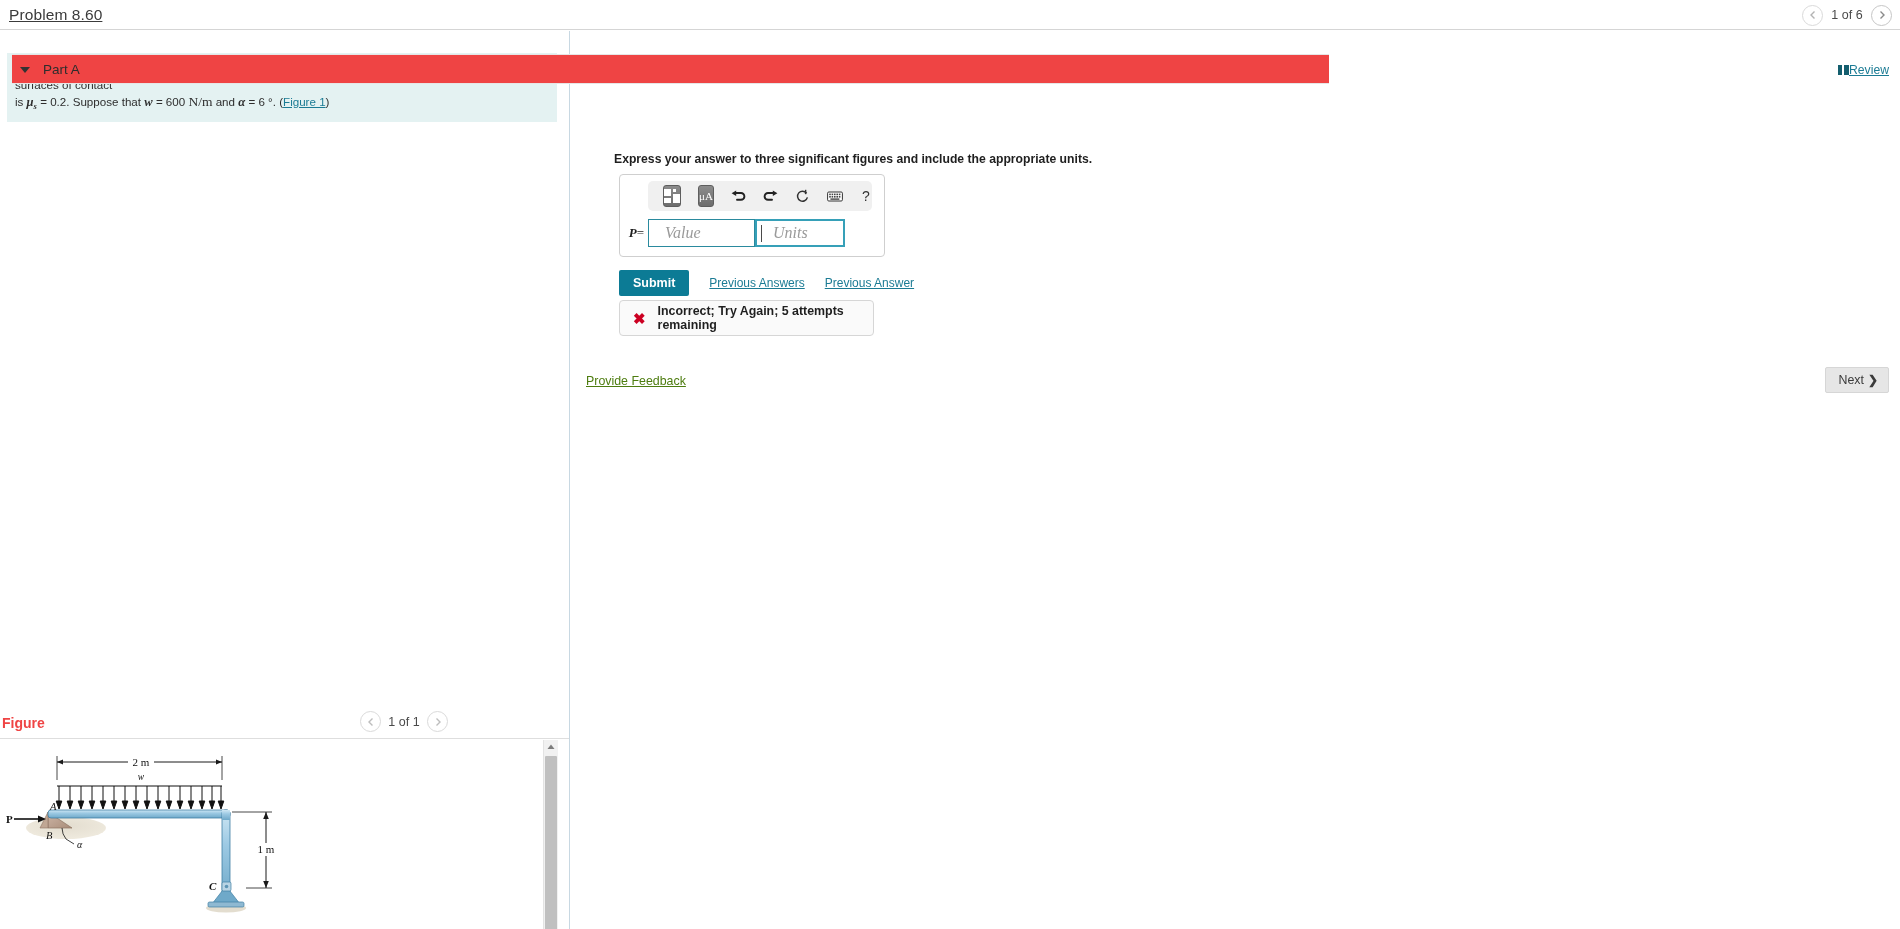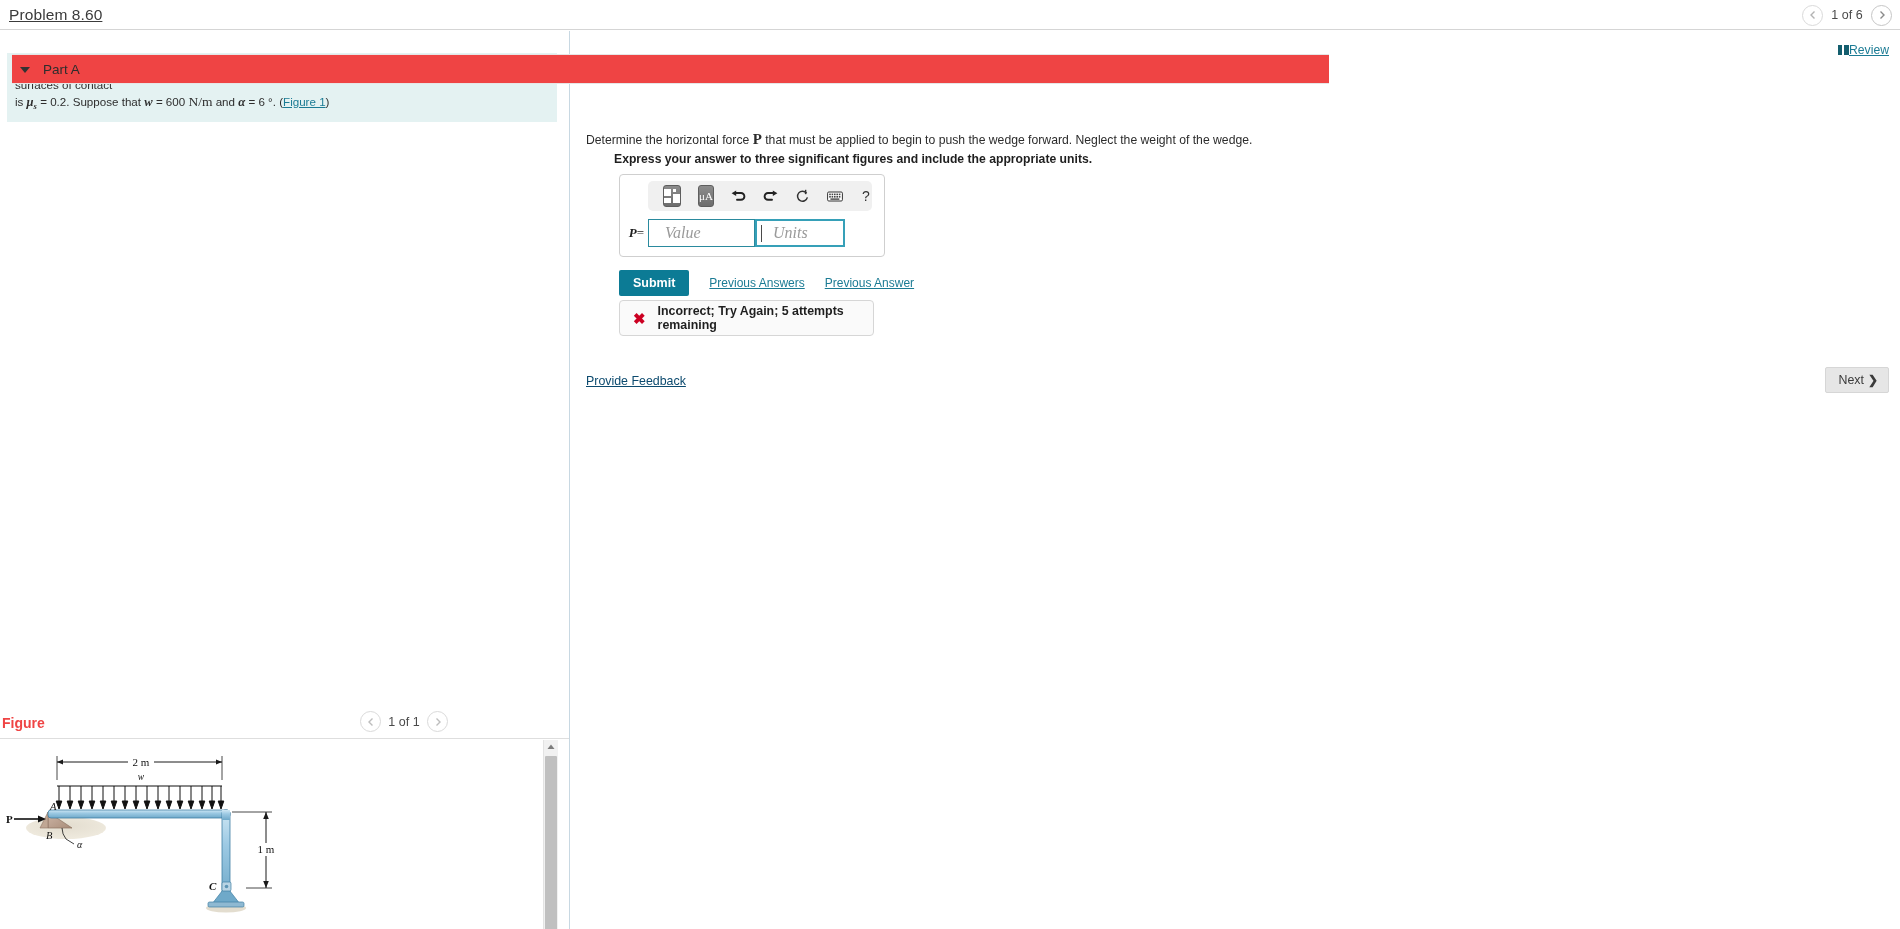--- a/index.html
+++ b/index.html
@@ -168,21 +168,21 @@
   
   .right-col {
     position: absolute;
     left: 571px; top: 31px;
     width: 1329px;
     height: 898px;
     background: #fff;
   }
   .review-link {
     position: absolute;
-    right: 11px; top: 12px;
+    right: 11px; top: 32px;
     display: flex;
     align-items: center;
     gap: 0;
     font-size: 12.2px;
   }
   .review-link a {
     color: #1b7b94;
     text-decoration: underline;
   }
   .review-icon {
@@ -399,21 +399,21 @@
   .fb-text {
     font-size: 12.4px;
     font-weight: bold;
     color: #1f1f1f;
   }
 
   .provide-feedback {
     position: absolute;
     left: 586px; top: 374px;
     font-size: 12.4px;
-    color: #0c4a6e;
+    color: #4d7c0f;
     text-decoration: underline;
     cursor: pointer;
   }
   .btn-next {
     position: absolute;
     right: 11px; top: 367px;
     background: #e6e6e6;
     border: 1px solid #d6d6d6;
     border-radius: 2px;
     font-size: 12.4px;
@@ -625,23 +625,20 @@
       <span class="review-icon"></span>
       <a href="#">Review</a>
     </div>
   </div>
 
   <div class="part-header">
     <div class="part-caret"></div>
     <div class="part-label">Part A</div>
   </div>
 
-  <div class="q-text">
-    <span>Determine the horizontal force </span><span class="pvar">P</span><span> that must be applied to begin to push the wedge forward. Neglect the weight of the wedge.</span>
-  </div>
   <div class="q-sub">Express your answer to three significant figures and include the appropriate units.</div>
 
   <div class="answer-box">
     <div class="ans-toolbar">
       <div class="tb-sq">
         <span class="gl">
           <i style="left:0;top:0;width:7px;height:7px;"></i>
           <i style="left:9px;top:0;width:3px;height:3px;"></i>
           <i style="left:0;top:9px;width:7px;height:5px;"></i>
           <i style="left:9px;top:5px;width:7px;height:9px;"></i>

